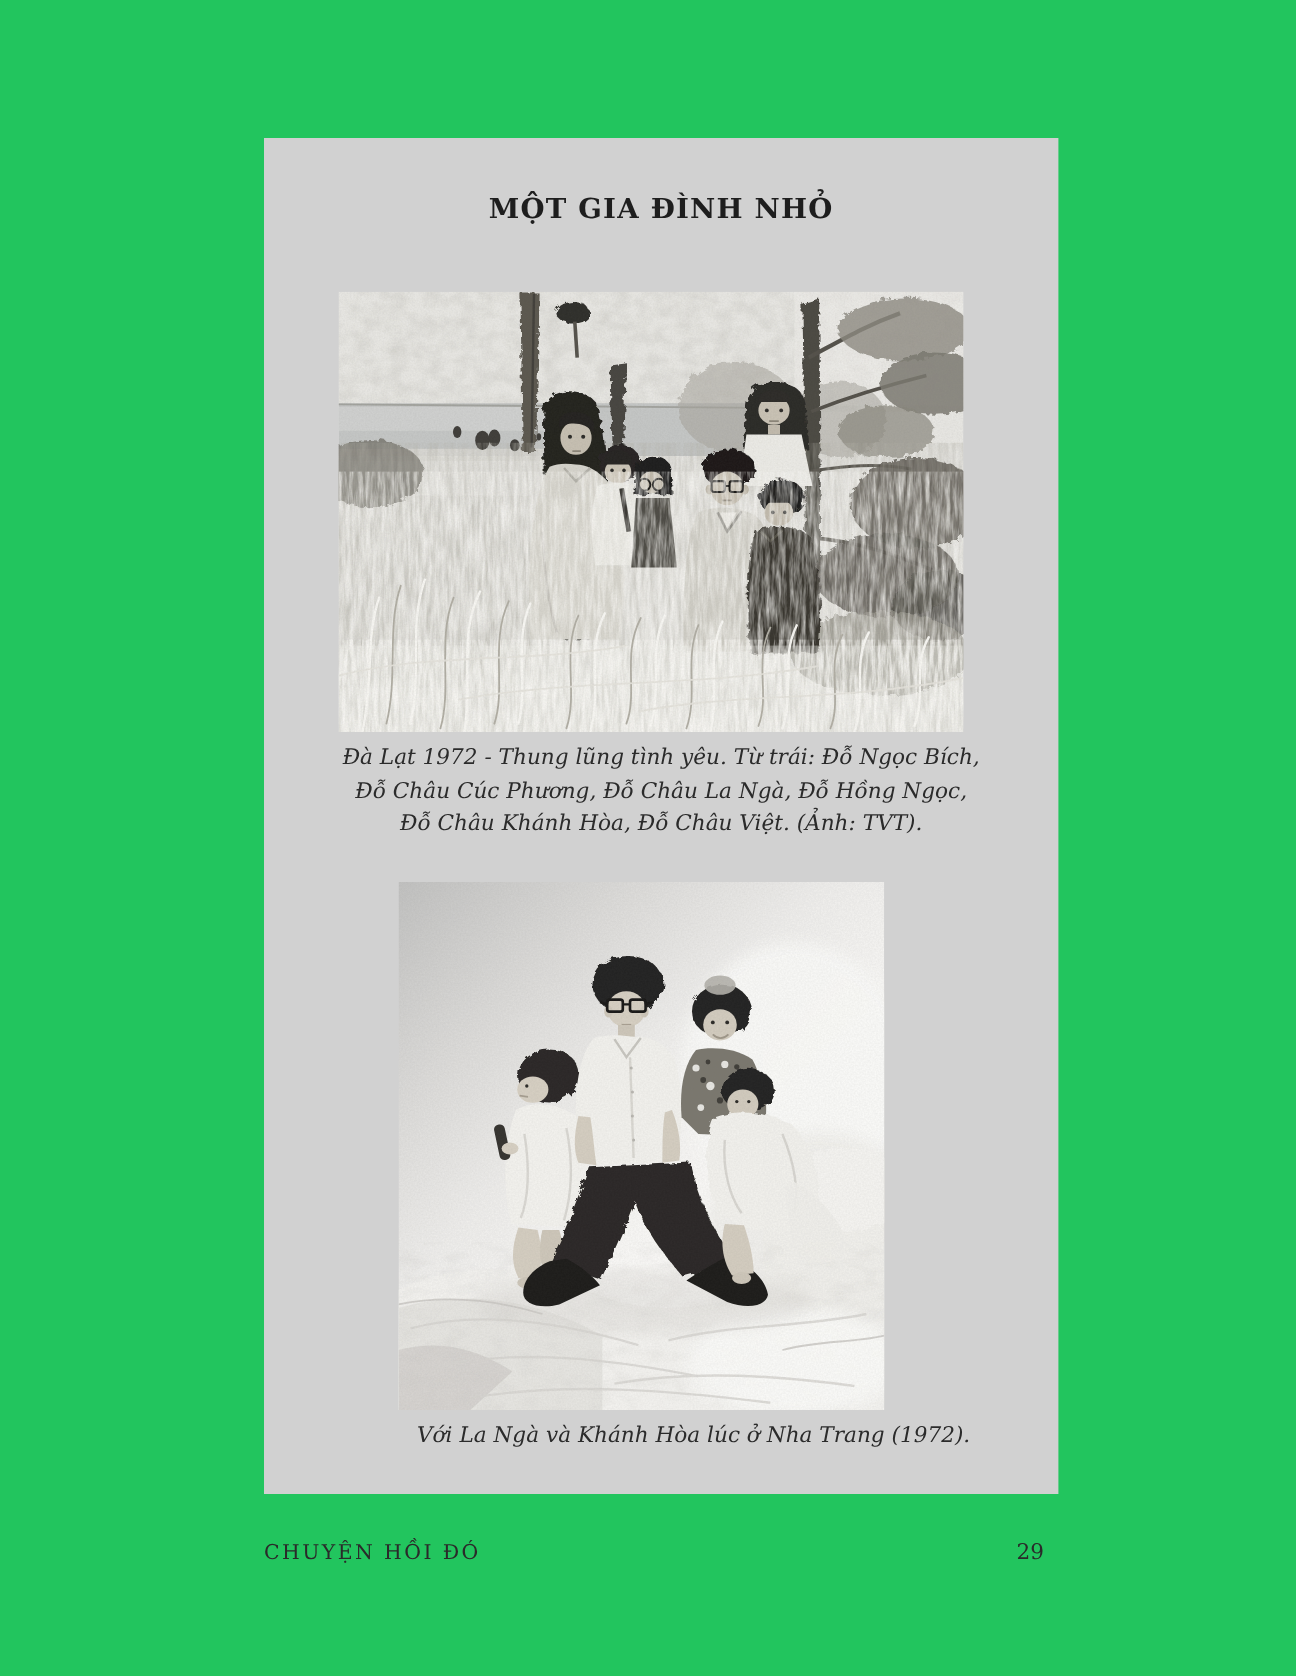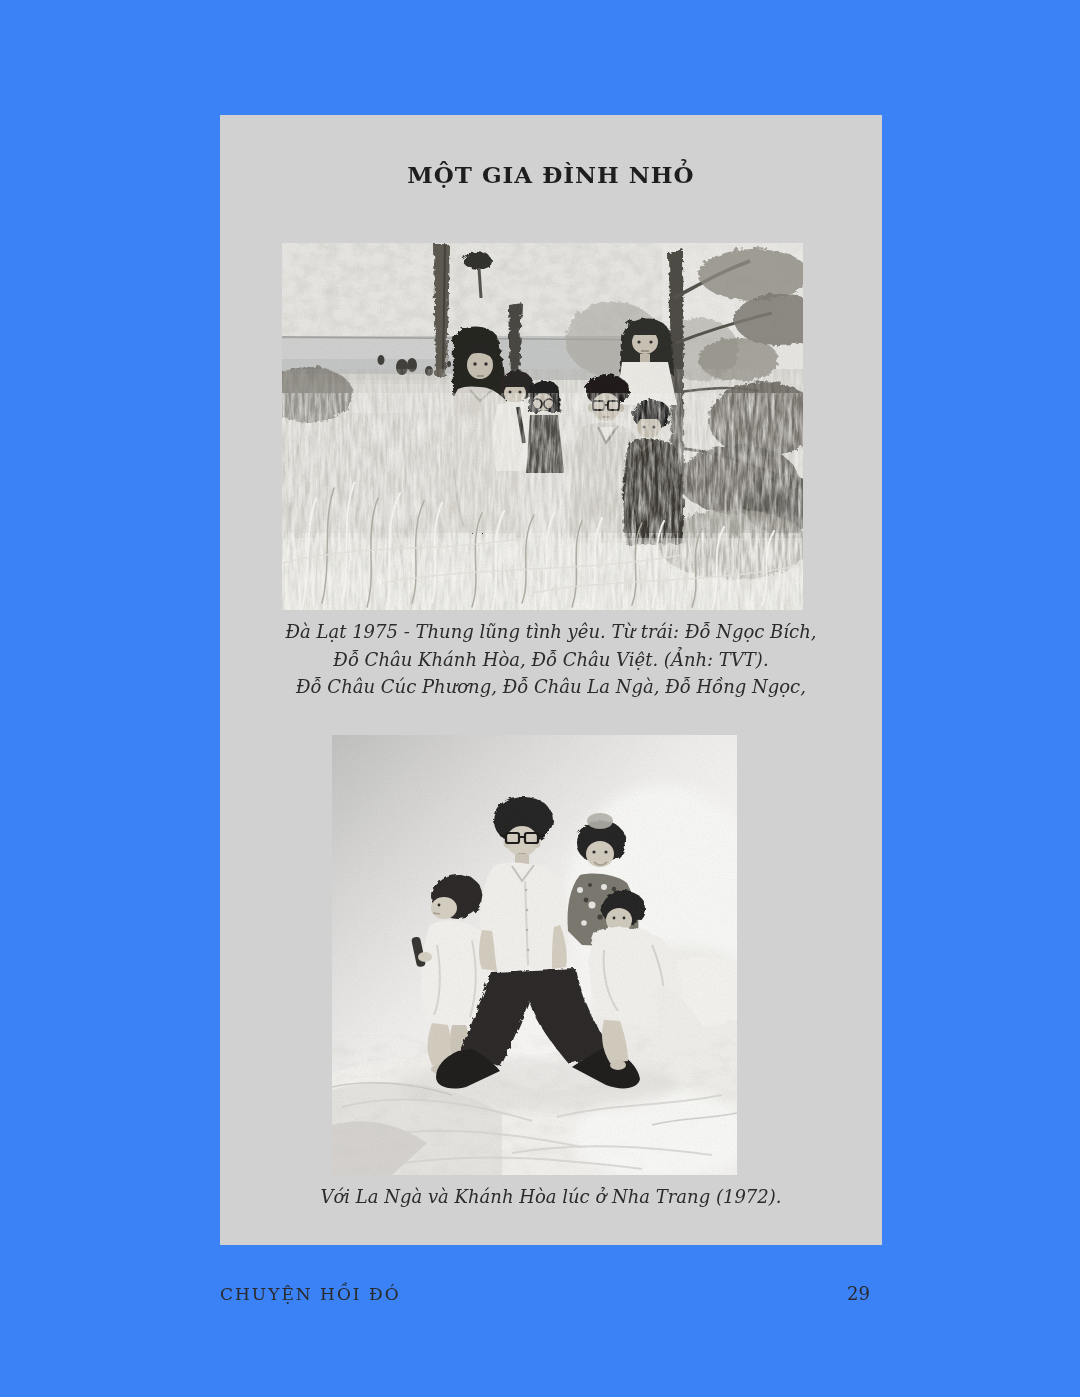--- a/index.html
+++ b/index.html
@@ -2,41 +2,41 @@
 <html><head>
 <meta charset="utf-8">
 <style>
   * { margin:0; padding:0; box-sizing:border-box; }
   html,body { width:1080px; height:1397px; overflow:hidden; }
   body {
     background:#ffffff;
     font-family:"DejaVu Serif", serif;
     position:relative;
   }
-  .page { position:absolute; left:0; top:0; width:1080px; height:1397px; background:#3b82f6; }
+  .page { position:absolute; left:0; top:0; width:1080px; height:1397px; background:#22c55e; }
   .content-block {
     position:absolute; left:220px; top:115px; width:662px; height:1130px;
     background:#d1d1d1;
   }
   .chapter-title {
     position:absolute; top:45px; left:0; width:100%;
     text-align:center; font-size:23px; line-height:30px;
     font-weight:bold; color:#1e1e1e; letter-spacing:1px;
   }
   .photo { position:absolute; overflow:hidden; }
   .photo svg { display:block; width:100%; height:100%; }
   .photo-1 { left:62px; top:128px; width:521px; height:367px; }
   .photo-2 { left:112px; top:620px; width:405px; height:440px; }
   .caption {
     position:absolute; left:0; width:100%;
     text-align:center; font-style:italic;
     font-size:18px; line-height:27.5px; color:#2b2b2b;
   }
   .caption-1 { top:503px; }
-  .caption-2 { top:1068px; }
+  .caption-2 { top:1068px;margin-left:27px; }
   .page-footer {
     position:absolute; left:220px; top:1282px; width:662px; height:26px;
     font-size:17px; line-height:24px; color:#2a2a2a;
   }
   .running-title {
     position:absolute; left:0; width:100%; text-align:left;
     letter-spacing:2px;
   }
   .page-number { position:absolute; right:12px; top:0; font-size:18px; letter-spacing:0; }
 </style>
@@ -223,23 +223,23 @@
           <path d="M0,320 C80,300 160,310 240,295"></path>
             <path d="M100,340 C200,322 300,330 400,312"></path>
           <path d="M250,350 C330,334 420,342 521,322"></path>
         </g>
 
         <rect width="521" height="367" fill="#000" filter="url(#p1grain)" opacity="0.15"></rect>
       </svg>
     </div>
 
     <figcaption class="caption caption-1">
-      <div>Đà Lạt 1975 - Thung lũng tình yêu. Từ trái: Đỗ Ngọc Bích,</div>
+      <div>Đà Lạt 1972 - Thung lũng tình yêu. Từ trái: Đỗ Ngọc Bích,</div>
+      <div>Đỗ Châu Cúc Phương, Đỗ Châu La Ngà, Đỗ Hồng Ngọc,</div>
       <div>Đỗ Châu Khánh Hòa, Đỗ Châu Việt. (Ảnh: TVT).</div>
-      <div>Đỗ Châu Cúc Phương, Đỗ Châu La Ngà, Đỗ Hồng Ngọc,</div>
     </figcaption>
 
     <div class="photo photo-2">
       <svg viewBox="0 0 405 440" preserveAspectRatio="none">
         <defs>
           <linearGradient id="p2bg" x1="0" y1="0" x2="0.7" y2="0.8">
             <stop offset="0" stop-color="#c3c3c2"></stop>
               <stop offset="0.3" stop-color="#dedddb"></stop>
             <stop offset="0.55" stop-color="#f1f0ee"></stop>
               <stop offset="0.8" stop-color="#fbfaf8"></stop>

